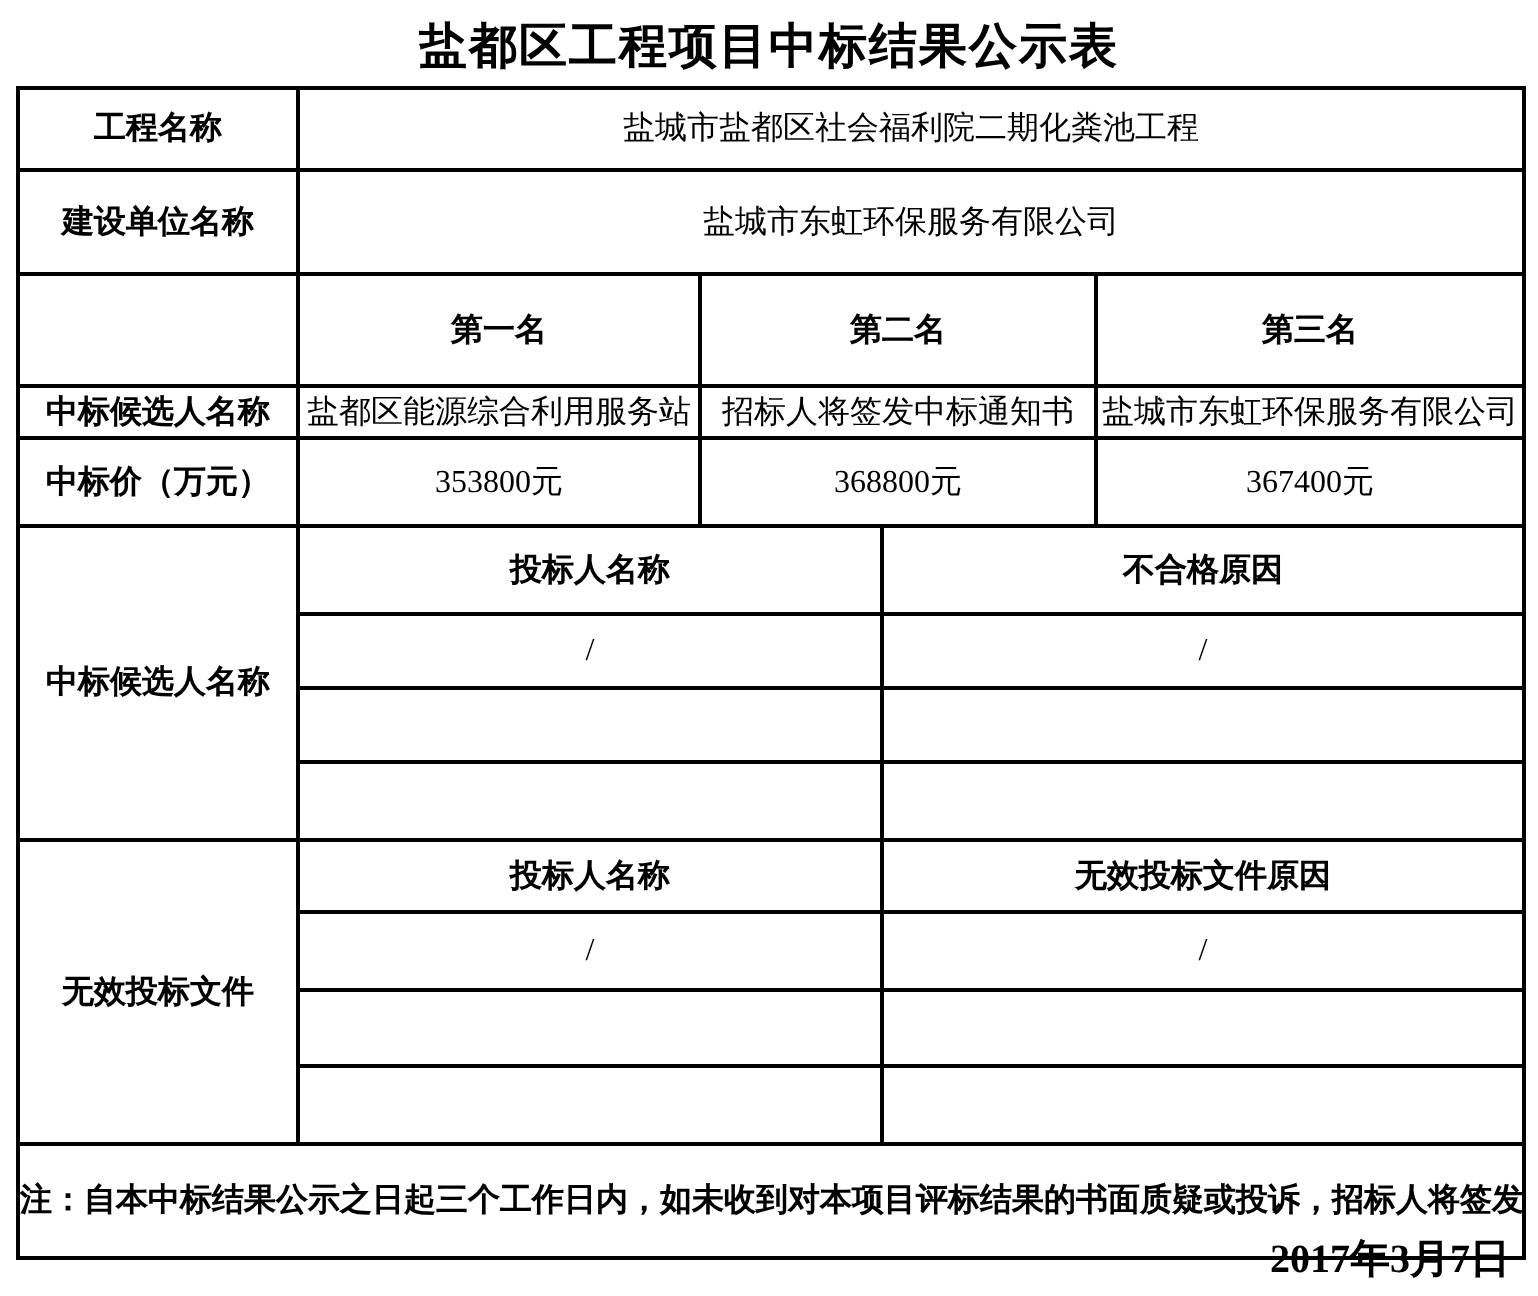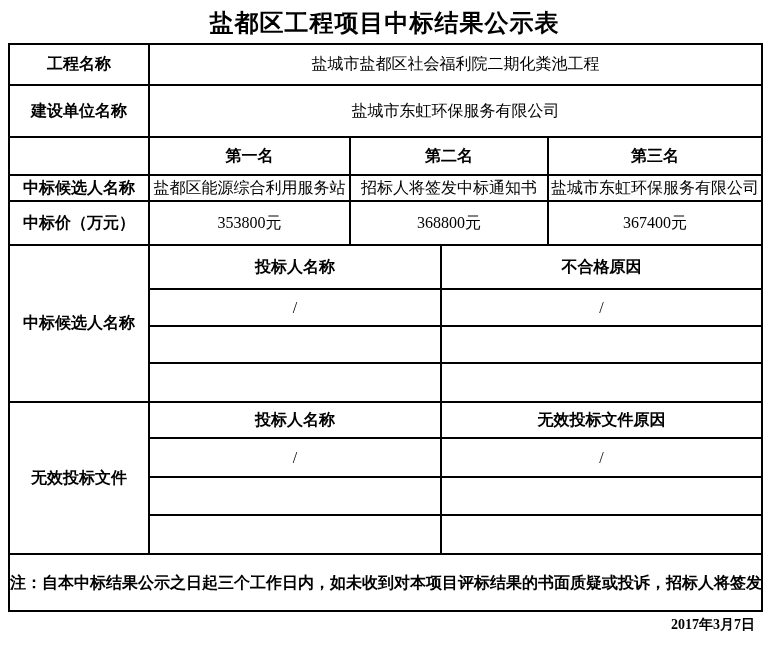--- a/index.html
+++ b/index.html
@@ -59,21 +59,21 @@
     font-weight: bold;
     font-size: 16px;
     line-height: 20px;
     white-space: normal;
     padding: 1px 3px 0 3px;
   }
   .doc-date {
     position: absolute;
     top: 616px;
     right: 14px;
-    font-size: 14px;
+    font-size: 20px;
     font-weight: bold;
   }
 </style>
 </head>
 <body>
 
 <div class="doc-title">盐都区工程项目中标结果公示表</div>
 
 <table class="results">
   <colgroup>
@@ -88,21 +88,21 @@
       <tr style="height:41px">
     <td class="row-label">工程名称</td>
     <td class="value" colspan="4">盐城市盐都区社会福利院二期化粪池工程</td>
   </tr>
 
   <tr style="height:52px">
     <td class="row-label">建设单位名称</td>
     <td class="value" colspan="4">盐城市东虹环保服务有限公司</td>
   </tr>
 
-  <tr style="height:38px">
+  <tr style="height:56px">
     <td></td>
     <td class="subhead">第一名</td>
     <td class="subhead" colspan="2">第二名</td>
     <td class="subhead">第三名</td>
   </tr>
 
   <tr style="height:26px">
     <td class="row-label">中标候选人名称</td>
     <td class="value">盐都区能源综合利用服务站</td>
     <td class="value" colspan="2">招标人将签发中标通知书</td>

